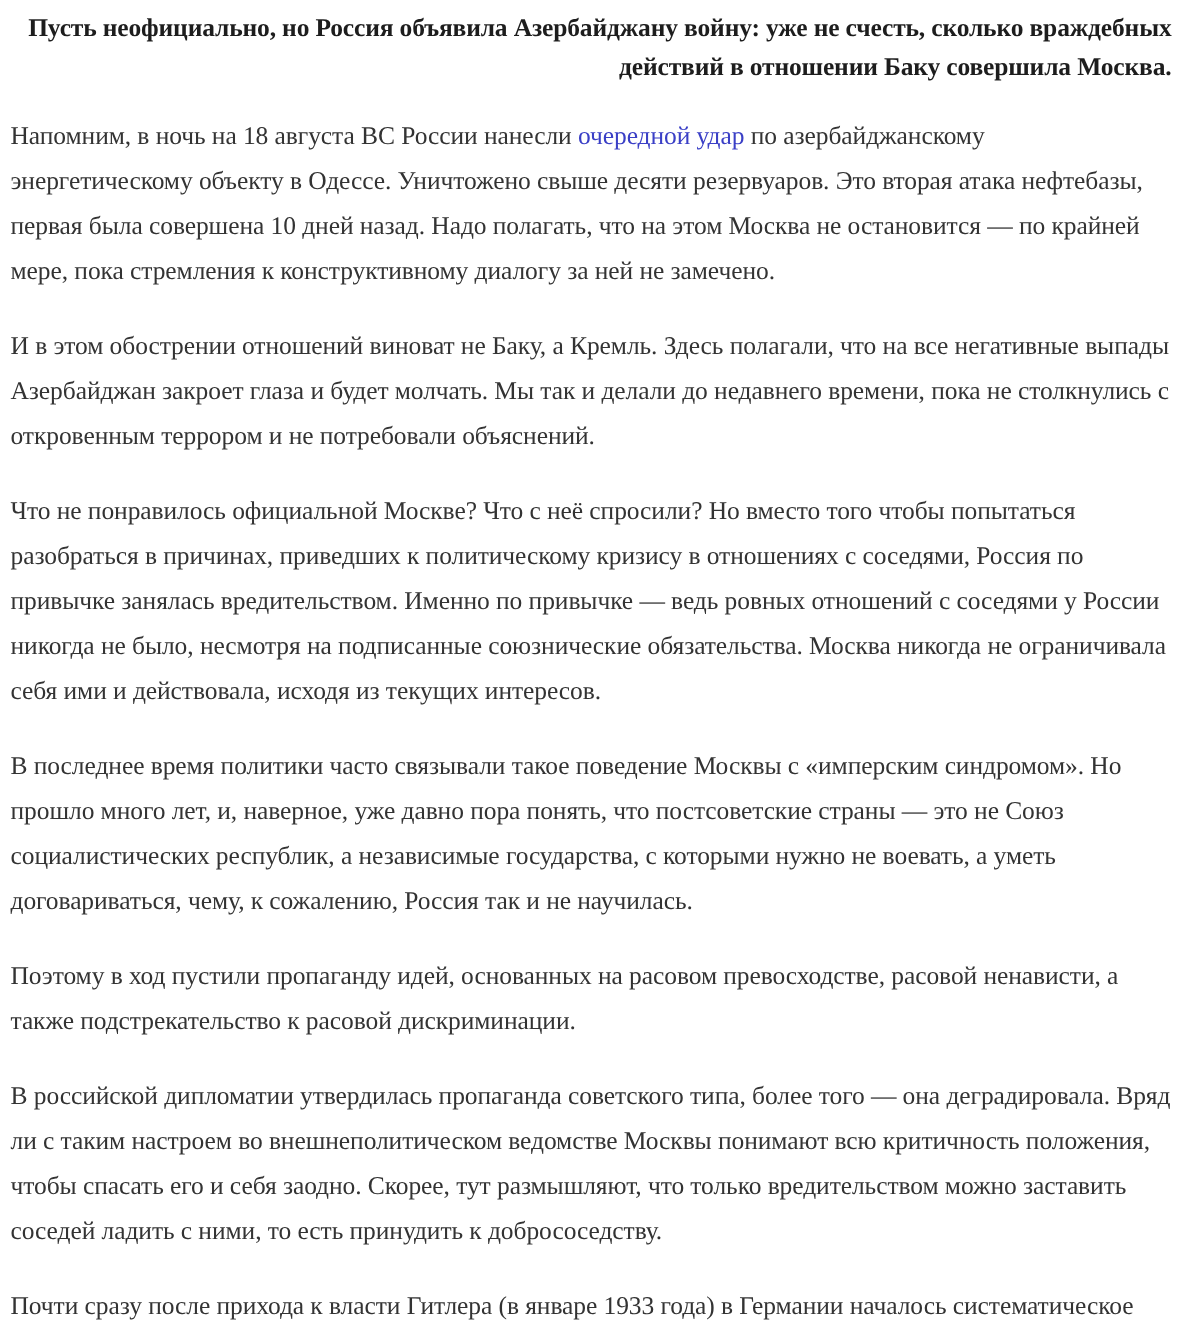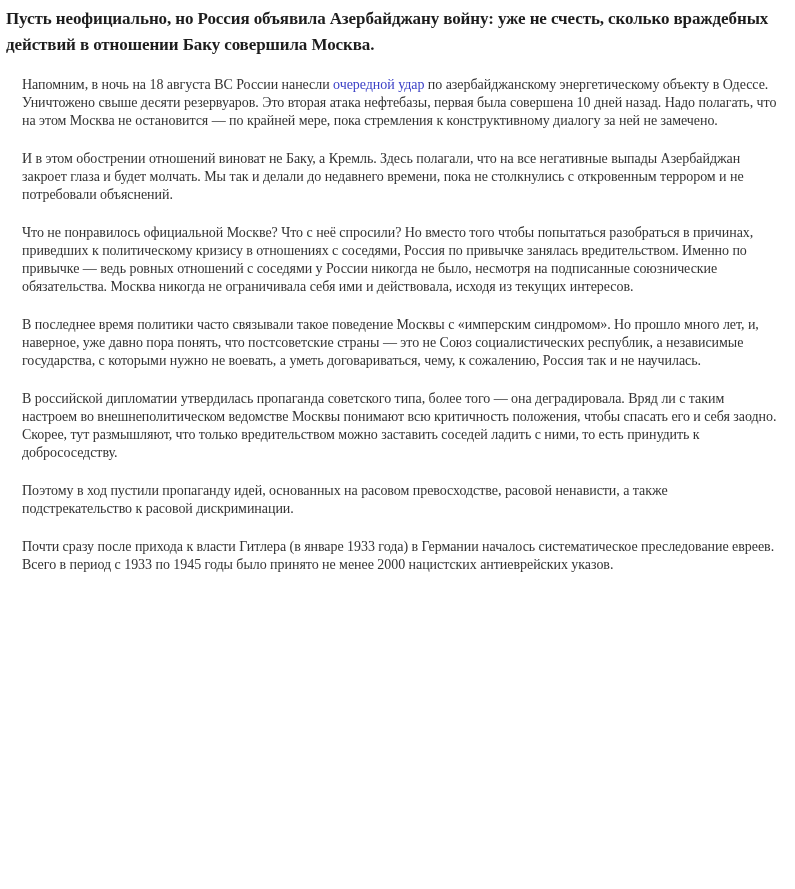--- a/index.html
+++ b/index.html
@@ -20,25 +20,26 @@
     width: 795px;
     padding: 6px 14px 10px 6px;
   }
   .lead {
     font-size: 17px;
     line-height: 25.5px;
     font-weight: bold;
     color: #1d1d1d;
     margin: 0 0 19px 0;
     letter-spacing: -0.1px;
+    text-align: right;
   }
   .para {
-    font-size: 14px;
-    line-height: 18px;
-    margin: 0 0 20px 16px;
+    font-size: 17px;
+    line-height: 30px;
+    margin: 0 0 20px 1px;
     color: #333333;
     letter-spacing: -0.05px;
   }
   .para:last-child {
     margin-bottom: 0;
   }
   .link {
     color: #3a3fc6;
     text-decoration: none;
     cursor: pointer;
@@ -52,20 +53,20 @@
   <p class="lead">Пусть неофициально, но Россия объявила Азербайджану войну: уже не счесть, сколько враждебных действий в отношении Баку совершила Москва.</p>
 
   <p class="para"><span>Напомним, в ночь на 18 августа ВС России нанесли </span><a class="link" href="#">очередной удар</a><span> по азербайджанскому энергетическому объекту в Одессе. Уничтожено свыше десяти резервуаров. Это вторая атака нефтебазы, первая была совершена 10 дней назад. Надо полагать, что на этом Москва не остановится — по крайней мере, пока стремления к конструктивному диалогу за ней не замечено.</span></p>
 
   <p class="para">И в этом обострении отношений виноват не Баку, а Кремль. Здесь полагали, что на все негативные выпады Азербайджан закроет глаза и будет молчать. Мы так и делали до недавнего времени, пока не столкнулись с откровенным террором и не потребовали объяснений.</p>
 
   <p class="para">Что не понравилось официальной Москве? Что с неё спросили? Но вместо того чтобы попытаться разобраться в причинах, приведших к политическому кризису в отношениях с соседями, Россия по привычке занялась вредительством. Именно по привычке — ведь ровных отношений с соседями у России никогда не было, несмотря на подписанные союзнические обязательства. Москва никогда не ограничивала себя ими и действовала, исходя из текущих интересов.</p>
 
   <p class="para">В последнее время политики часто связывали такое поведение Москвы с «имперским синдромом». Но прошло много лет, и, наверное, уже давно пора понять, что постсоветские страны — это не Союз социалистических республик, а независимые государства, с которыми нужно не воевать, а уметь договариваться, чему, к сожалению, Россия так и не научилась.</p>
 
+  <p class="para">Поэтому в ход пустили пропаганду идей, основанных на расовом превосходстве, расовой ненависти, а также подстрекательство к расовой дискриминации.</p>
+
   <p class="para">В российской дипломатии утвердилась пропаганда советского типа, более того — она деградировала. Вряд ли с таким настроем во внешнеполитическом ведомстве Москвы понимают всю критичность положения, чтобы спасать его и себя заодно. Скорее, тут размышляют, что только вредительством можно заставить соседей ладить с ними, то есть принудить к добрососедству.</p>
-
-  <p class="para">Поэтому в ход пустили пропаганду идей, основанных на расовом превосходстве, расовой ненависти, а также подстрекательство к расовой дискриминации.</p>
 
 
   <p class="para">Почти сразу после прихода к власти Гитлера (в январе 1933 года) в Германии началось систематическое преследование евреев. Всего в период с 1933 по 1945 годы было принято не менее 2000 нацистских антиеврейских указов.</p>
 
 </div>
 
 </body></html>

